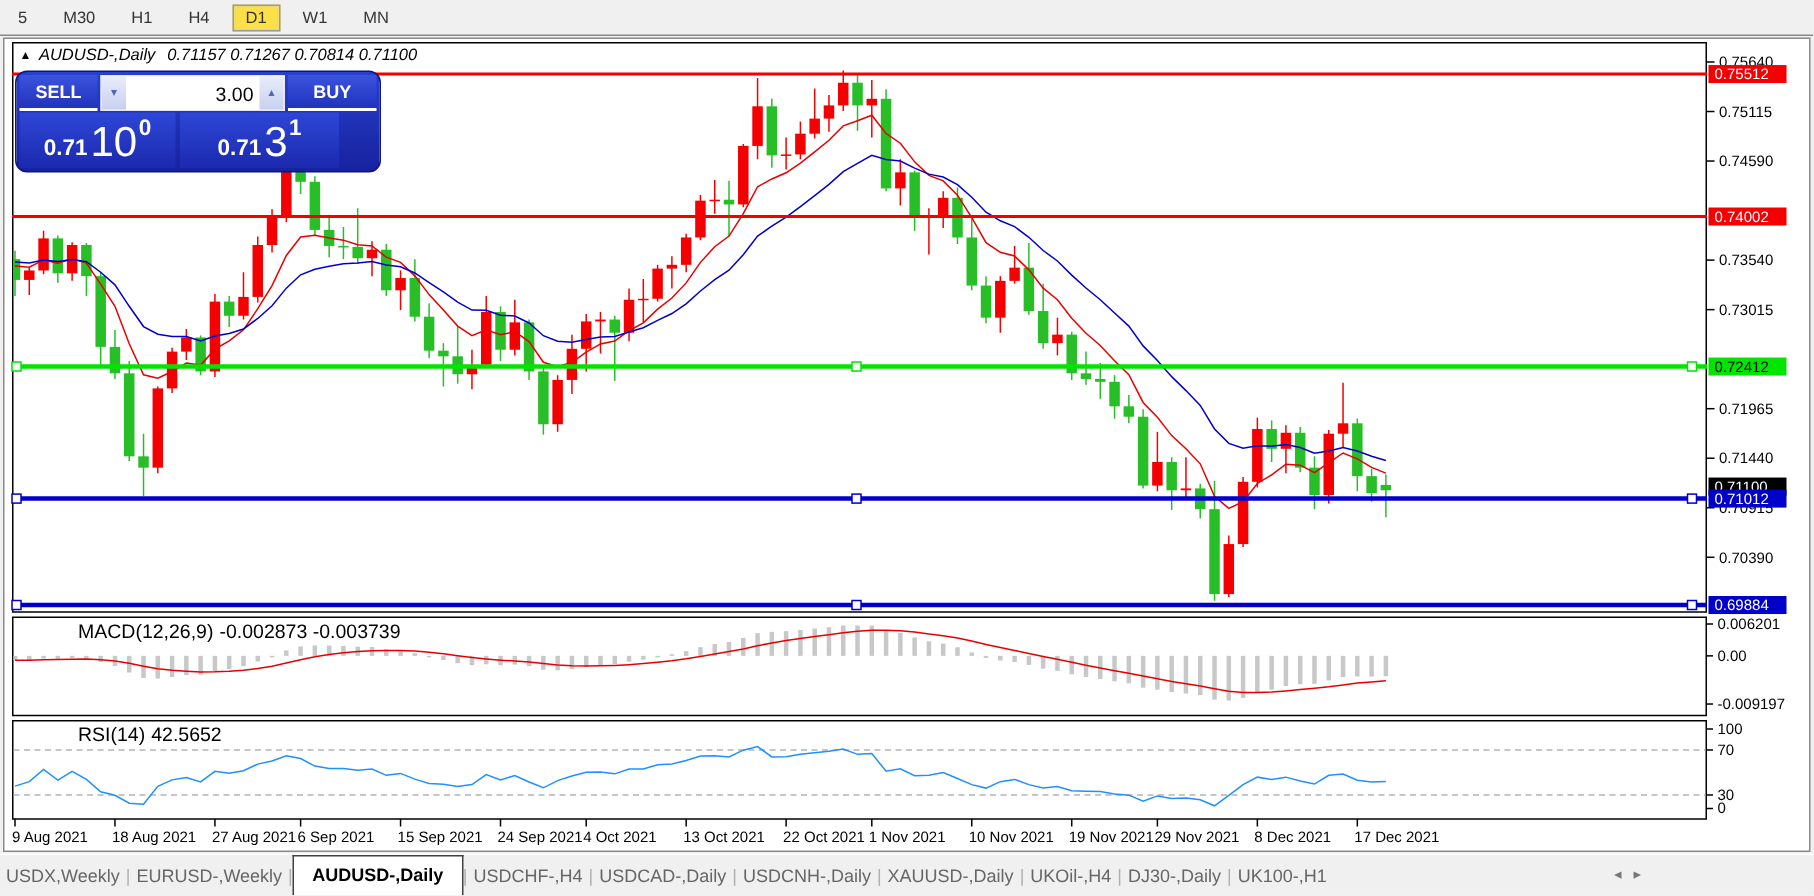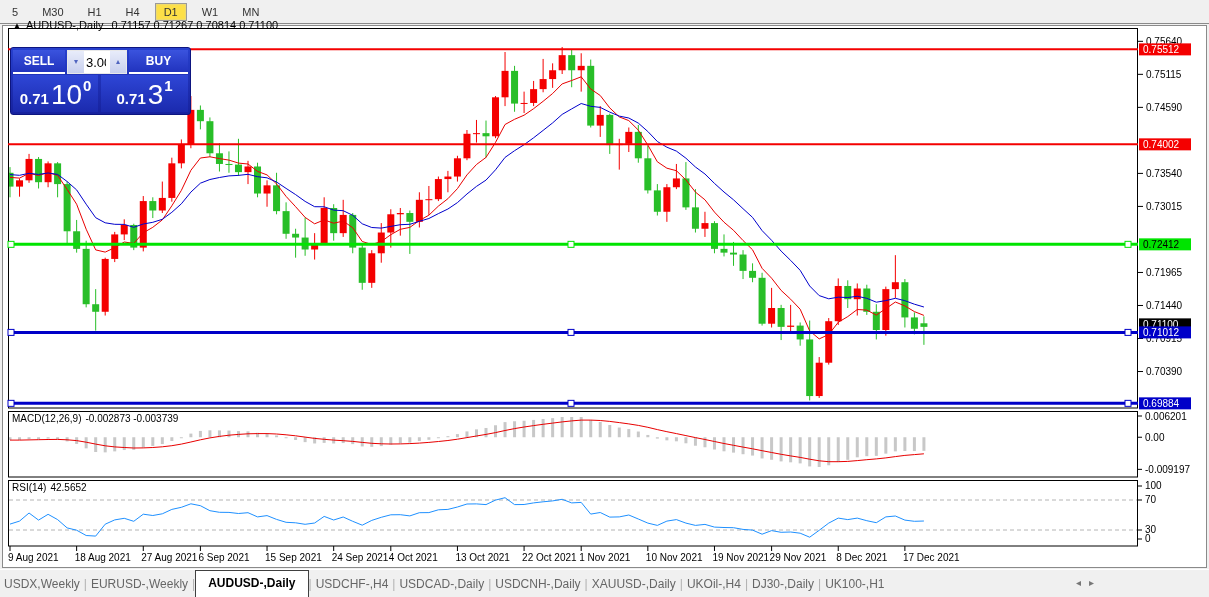--- a/index.html
+++ b/index.html
@@ -5,46 +5,46 @@
   html,body{margin:0;padding:0;background:#f0f0f0;}
   #app{position:relative;width:1209px;height:597px;background:#f0f0f0;overflow:hidden;
        font-family:"Liberation Sans",sans-serif;}
   svg text{font-family:"Liberation Sans",sans-serif;}
   
   .toolbar{position:absolute;left:0;top:0;width:100%;height:23px;background:#f0f0f0;
            border-bottom:1px solid #8a8a8a;display:flex;align-items:center;}
   .tf-btn{font-size:11px;color:#333;padding:2px 8px;margin:0 3px;border:1px solid transparent;cursor:default;}
   .tf-btn.active{background:#fde047;border:1px solid #9a9a9a;box-shadow:inset 0 0 2px #ccc;}
   
-  .chart-title{position:absolute;left:13px;top:19px;font-size:11px;color:#000;white-space:nowrap;}
+  .chart-title{position:absolute;left:13px;top:31px;font-size:11px;color:#000;white-space:nowrap;font-style:italic;}
   .chart-title .tri{font-size:8px;margin-right:5px;position:relative;top:-1px;}
   .chart-title .sym{margin-right:8px;}
   
-  .trade-panel{position:absolute;left:10px;top:47px;width:181px;background:linear-gradient(#2740ce,#17229e);
-               border:1px solid #0d1580;border-radius:3px;padding:2px;box-sizing:border-box;}
+  .trade-panel{position:absolute;left:10px;top:47px;width:244px;background:linear-gradient(#2740ce,#17229e);
+               border:1px solid #0d1580;border-radius:8px;padding:2px;box-sizing:border-box;}
   .tp-row1{display:flex;height:24px;}
   .tp-btn{color:#fff;font-weight:bold;font-size:12px;display:flex;align-items:center;justify-content:center;
           background:linear-gradient(#3a53de,#2133be);border-bottom:2px solid #fff;cursor:pointer;}
   .tp-sell{width:52px;}
   .tp-buy{width:59px;}
   .vol-group{display:flex;height:24px;flex:1;margin:0 2px;border:1px solid #e8e8e8;box-sizing:border-box;background:#fff;}
   .vol-btn{width:16px;background:linear-gradient(#e8ecfa,#c8d0ee);border:none;color:#5065c0;font-size:8px;
            padding:0;cursor:pointer;line-height:1;}
   .vol-input{width:100%;flex:1;border:none;outline:none;text-align:right;padding-right:4px;font-size:13px;
              font-family:"Liberation Sans",sans-serif;color:#000;}
   .tp-row2{display:flex;margin-top:1px;}
   .tp-price{height:37px;display:flex;align-items:flex-end;justify-content:center;
             background:linear-gradient(#2e46d6,#1b2aae);color:#fff;}
   .tp-price.bid{width:104px;margin-right:3px;}
   .tp-price.ask{width:106px;}
   .tp-price .pfx{font-size:15px;font-weight:bold;margin:0 2px 5px 0;}
   .tp-price .big{font-size:28px;font-weight:normal;line-height:34px;}
   .tp-price .sup{font-size:15px;font-weight:bold;margin:2px 0 0 1px;align-self:flex-start;}
   
-  .ind-label{position:absolute;font-size:10px;color:#000;white-space:nowrap;}
+  .ind-label{position:absolute;font-size:13px;color:#000;white-space:nowrap;margin-left:40px;}
   .ind-label span{margin-right:4px;}
   
   .tabbar{position:absolute;left:0;top:569px;width:100%;height:28px;background:#f0f0f0;
           border-top:1px solid #fff;border-bottom:1px solid #9a9a9a;display:flex;align-items:center;font-size:12px;}
   .tab{color:#666;padding:4px 4px;white-space:nowrap;cursor:pointer;}
   .tab.active{background:#fff;color:#000;font-weight:bold;border:1px solid #404040;border-bottom:none;
               padding:5px 12px 7px 12px;position:relative;top:-1px;}
   .tab-sep{color:#b0b0b0;}
   .tab-arrows{position:absolute;left:1076px;top:7px;color:#777;font-size:10px;letter-spacing:8px;}
 </style>

